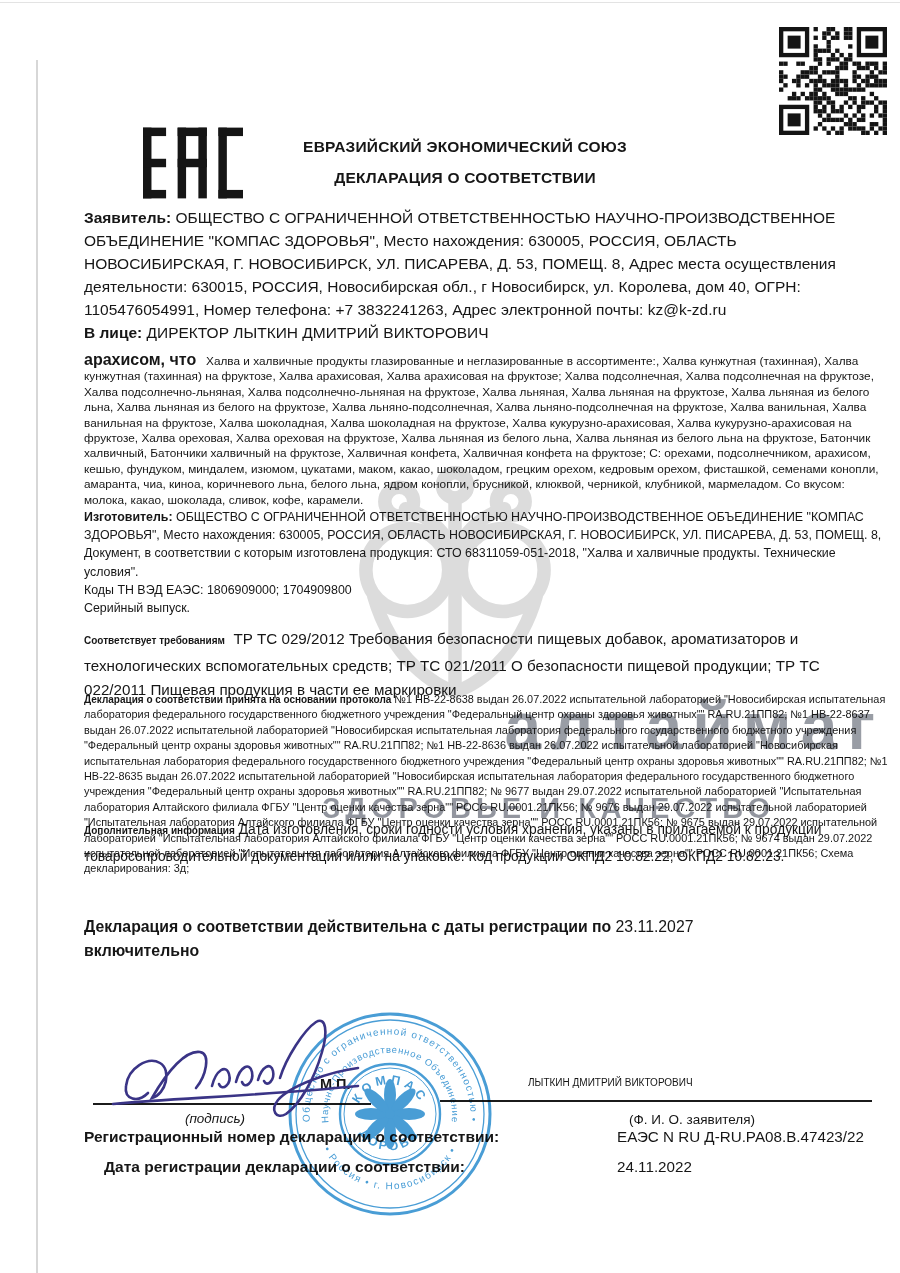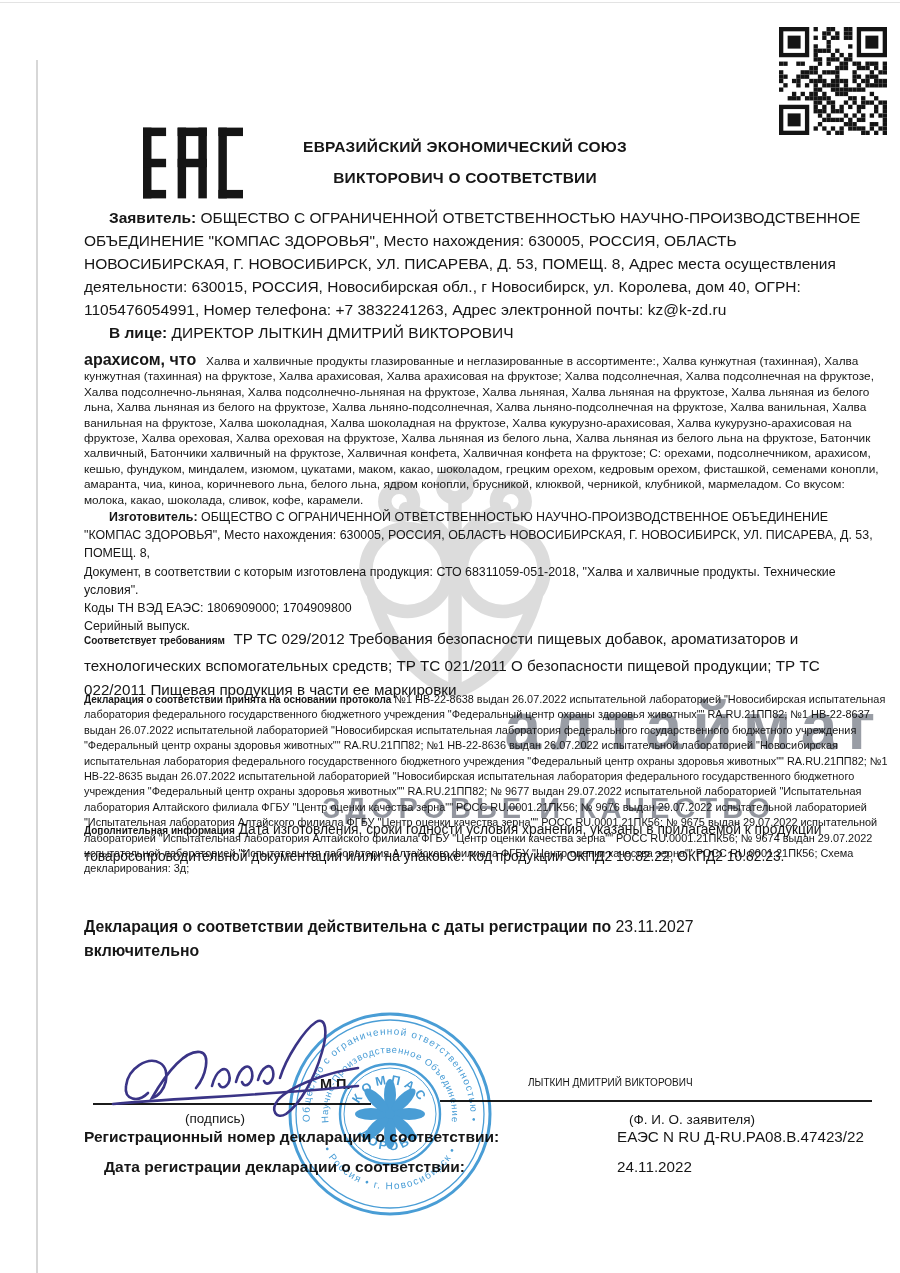--- a/index.html
+++ b/index.html
@@ -1,19 +1,19 @@
 <!DOCTYPE html>
 <html lang="ru"><head>
 <meta charset="utf-8">
 <style>
   html,body{margin:0;padding:0;background:#e9e9e9;}
   .page{position:relative;width:900px;height:1273px;background:#ffffff;margin:0 auto;
         font-family:"Liberation Sans",sans-serif;color:#161616;overflow:hidden;}
   .abs{position:absolute;}
-  .b{font-weight:bold;margin-left:25px;}
+  .b{font-weight:bold;}
   
   .title{left:230px;width:470px;text-align:center;font-weight:bold;font-size:15.5px;letter-spacing:.2px;}
   
   .p-applicant{left:84px;top:206px;width:796px;font-size:15.5px;line-height:23px;z-index:2;}
   .p-declares{left:84px;top:352px;width:802px;font-size:11.8px;line-height:15.4px;z-index:2;}
   .p-declares .lead{font-size:16px;font-weight:bold;}
   .p-maker{left:84px;top:508px;width:802px;font-size:12.4px;line-height:18.2px;z-index:2;}
   .p-comply{left:84px;top:627px;width:788px;font-size:15.2px;line-height:24.5px;z-index:2;}
   .p-comply .lead,.p-proto .lead,.p-add .lead{font-size:10px;font-weight:bold;}
   .p-proto{left:84px;top:692px;width:806px;font-size:10.9px;line-height:15.4px;z-index:2;}
@@ -314,21 +314,21 @@
         <rect x="79.2" y="0" width="30.800000000000004" height="30.800000000000004" fill="#141414"></rect>
         <rect x="83.60000000000001" y="4.4" width="22" height="22" fill="#fff"></rect>
         <rect x="88" y="8.8" width="13.200000000000001" height="13.200000000000001" fill="#141414"></rect>
         <rect x="0" y="79.2" width="30.800000000000004" height="30.800000000000004" fill="#141414"></rect>
         <rect x="4.4" y="83.60000000000001" width="22" height="22" fill="#fff"></rect>
         <rect x="8.8" y="88" width="13.200000000000001" height="13.200000000000001" fill="#141414"></rect>
       </svg>
   </div>
 
   <div class="abs title" style="top:138px;">ЕВРАЗИЙСКИЙ ЭКОНОМИЧЕСКИЙ СОЮЗ</div>
-  <div class="abs title" style="top:169px;">ВИКТОРОВИЧ О СООТВЕТСТВИИ</div>
+  <div class="abs title" style="top:169px;">ДЕКЛАРАЦИЯ О СООТВЕТСТВИИ</div>
 
   <div class="abs p-applicant">
     <span class="b">Заявитель:</span>
     <span>ОБЩЕСТВО С ОГРАНИЧЕННОЙ ОТВЕТСТВЕННОСТЬЮ НАУЧНО-ПРОИЗВОДСТВЕННОЕ ОБЪЕДИНЕНИЕ "КОМПАС ЗДОРОВЬЯ", Место нахождения: 630005, РОССИЯ, ОБЛАСТЬ НОВОСИБИРСКАЯ, Г. НОВОСИБИРСК, УЛ. ПИСАРЕВА, Д. 53, ПОМЕЩ. 8, Адрес места осуществления деятельности: 630015, РОССИЯ, Новосибирская обл., г Новосибирск, ул. Королева, дом 40, ОГРН: 1105476054991, Номер телефона: +7 3832241263, Адрес электронной почты: kz@k-zd.ru</span><br>
     <span class="b">В лице:</span>
     <span>ДИРЕКТОР ЛЫТКИН ДМИТРИЙ ВИКТОРОВИЧ</span>
   </div>
 
   <div class="abs p-declares">
     <span class="lead">арахисом, что</span>&nbsp;&nbsp;
@@ -372,21 +372,21 @@
         <path d="M128 74 C132 58 142 54 144 64 C146 74 137 82 134 74"></path>
         <path d="M150 72 C154 58 163 54 165 63 C167 72 159 80 156 73"></path>
         <path d="M172 70 C178 50 196 22 208 14 C218 8 220 24 214 44 C206 72 192 96 178 106 C168 112 162 102 170 92 C182 78 220 64 250 60"></path>
         <path d="M5 96 C70 90 150 88 250 78"></path>
       </g>
     </svg>
   </div>
 
   <div class="abs sig-line" style="left:93px;top:1103px;width:278px;"></div>
   <div class="abs sig-line" style="left:440px;top:1100px;width:432px;"></div>
-  <div class="abs caption" style="left:150px;top:1111px;width:130px;">(подпись)</div>
+  <div class="abs caption" style="left:150px;top:1111px;width:130px;font-style:italic;">(подпись)</div>
   <div class="abs caption" style="left:525px;top:1112px;width:230px;text-align:right;">(Ф. И. О. заявителя)</div>
   <div class="abs mp">М.П.</div>
   <div class="abs fio">ЛЫТКИН ДМИТРИЙ ВИКТОРОВИЧ</div>
 
   <div class="abs stampwrap" style="left:286px;top:1010px;">
     <svg width="208" height="208" viewBox="-104 -104 208 208">
       <defs>
         <path id="arcA" d="M -80,10 A 80.5 80.5 0 1 1 80,10"></path>
         <path id="arcB" d="M -61,12 A 62 62 0 1 1 61,12"></path>
         <path id="arcC" d="M -66,36 A 75 75 0 0 0 66,36"></path>

